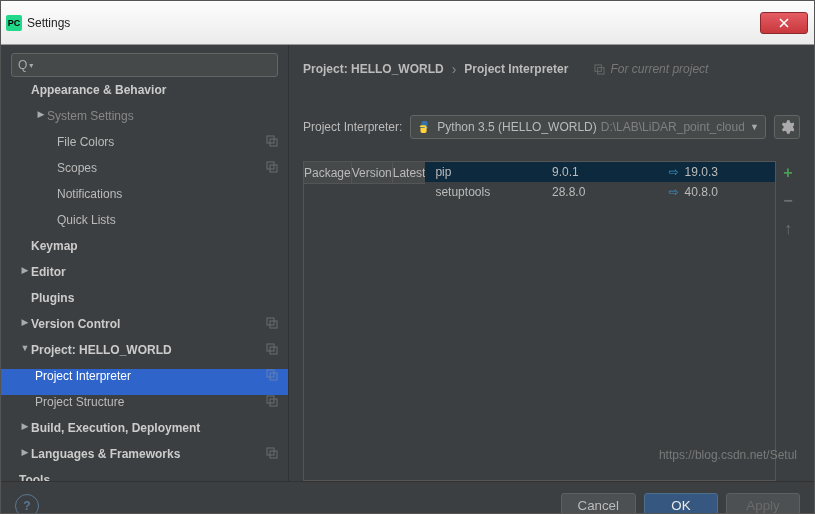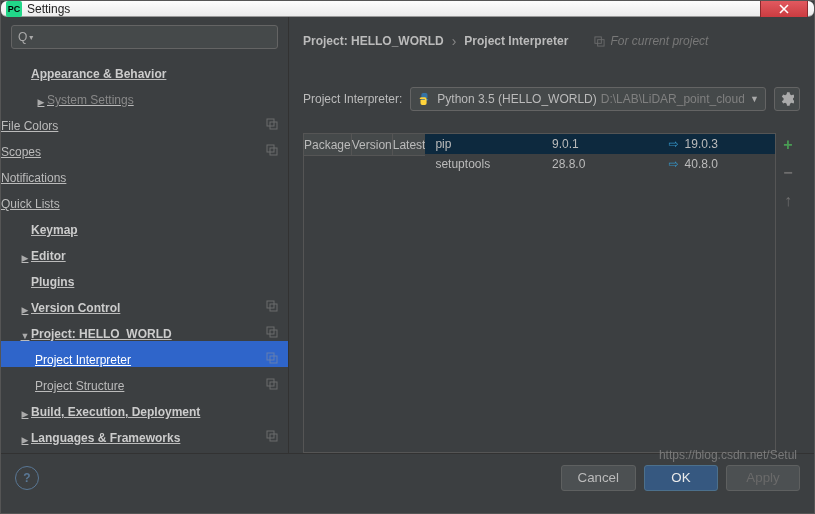--- a/index.html
+++ b/index.html
@@ -1,39 +1,39 @@
 <!DOCTYPE html>
 <html><head>
   <meta charset="utf-8">
   <style>
     * { margin: 0; padding: 0; box-sizing: border-box; font-family: "Segoe UI", Arial, sans-serif; }
     body { width: 815px; height: 514px; background: #3c3f41; color: #bbbbbb; font-size: 12px; overflow: hidden; border: 1px solid #555; }
     
-    .titlebar { height: 16px; background: linear-gradient(#fdfdfd, #ebebeb); display: flex; align-items: center; border-bottom: 1px solid #999; border-radius: 6px; }
+    .titlebar { height: 44px; background: linear-gradient(#fdfdfd, #ebebeb); display: flex; align-items: center; border-bottom: 1px solid #999; }
     .titlebar-icon { width: 16px; height: 16px; background: #21d789; margin: 0 5px; display: flex; align-items: center; justify-content: center; font-size: 9px; font-weight: bold; color: #000; border-radius: 2px; }
     .titlebar-title { color: #222; font-size: 12px; }
     .titlebar-close { margin-left: auto; width: 48px; height: 22px; background: linear-gradient(#e45d63,#c8383d); display: flex; align-items: center; justify-content: center; color: #fff; font-size: 14px; border: 1px solid #8a2a2e; border-radius: 3px; margin-right: 6px; }
     
     .content-area { display: flex; height: calc(100% - 28px - 48px); }
     
     .sidebar { width: 288px; background: #3c3f41; border-right: 1px solid #323232; display: flex; flex-direction: column; }
     .search-box { margin: 8px 10px 6px 10px; height: 24px; background: #45494a; border: 1px solid #646464; border-radius: 3px; display: flex; align-items: center; padding: 0 6px; color: #aaa; }
     .search-box .mag { font-size: 12px; margin-right: 2px; }
     .search-box .dd { font-size: 8px; }
     
     .tree { flex: 1; overflow-y: auto; padding-bottom: 8px; }
-    .tree-item { display: flex; align-items: flex-end; height: 26px; padding-right: 10px; cursor: pointer; text-decoration: underline; }
+    .tree-item { display: flex; align-items: flex-start; height: 26px; padding-right: 10px; cursor: pointer; }
     .tree-item.selected { background: #2f65ca; color: #fff; }
     .arrow { width: 12px; font-size: 9px; color: #aaa; display: inline-block; text-align: center; }
     .tree-label { flex: 1; white-space: nowrap; overflow: hidden; }
     .bold { font-weight: bold; color: #ccc; }
     .copy-icon { width: 12px; height: 12px; opacity: 0.5; }
     .pad-0 { padding-left: 18px; }
     .pad-1 { padding-left: 34px; }
-    .pad-3 { }
+    .pad-3 { padding-left: 56px; }
     
     .main { flex: 1; background: #3c3f41; display: flex; flex-direction: column; padding: 10px 14px 0 14px; }
     .breadcrumb { display: flex; align-items: center; gap: 8px; height: 28px; color: #bbbbbb; }
     .breadcrumb .bc-item { font-weight: bold; }
     .breadcrumb .sep { color: #888; font-size: 14px; }
     .for-proj { color: #787878; font-style: italic; display: flex; align-items: center; gap: 5px; }
     .for-proj .cp { width: 11px; height: 11px; opacity: 0.6; }
     
     .interp-row { display: flex; align-items: center; margin-top: 32px; gap: 8px; }
     .interp-label { color: #bbbbbb; }

